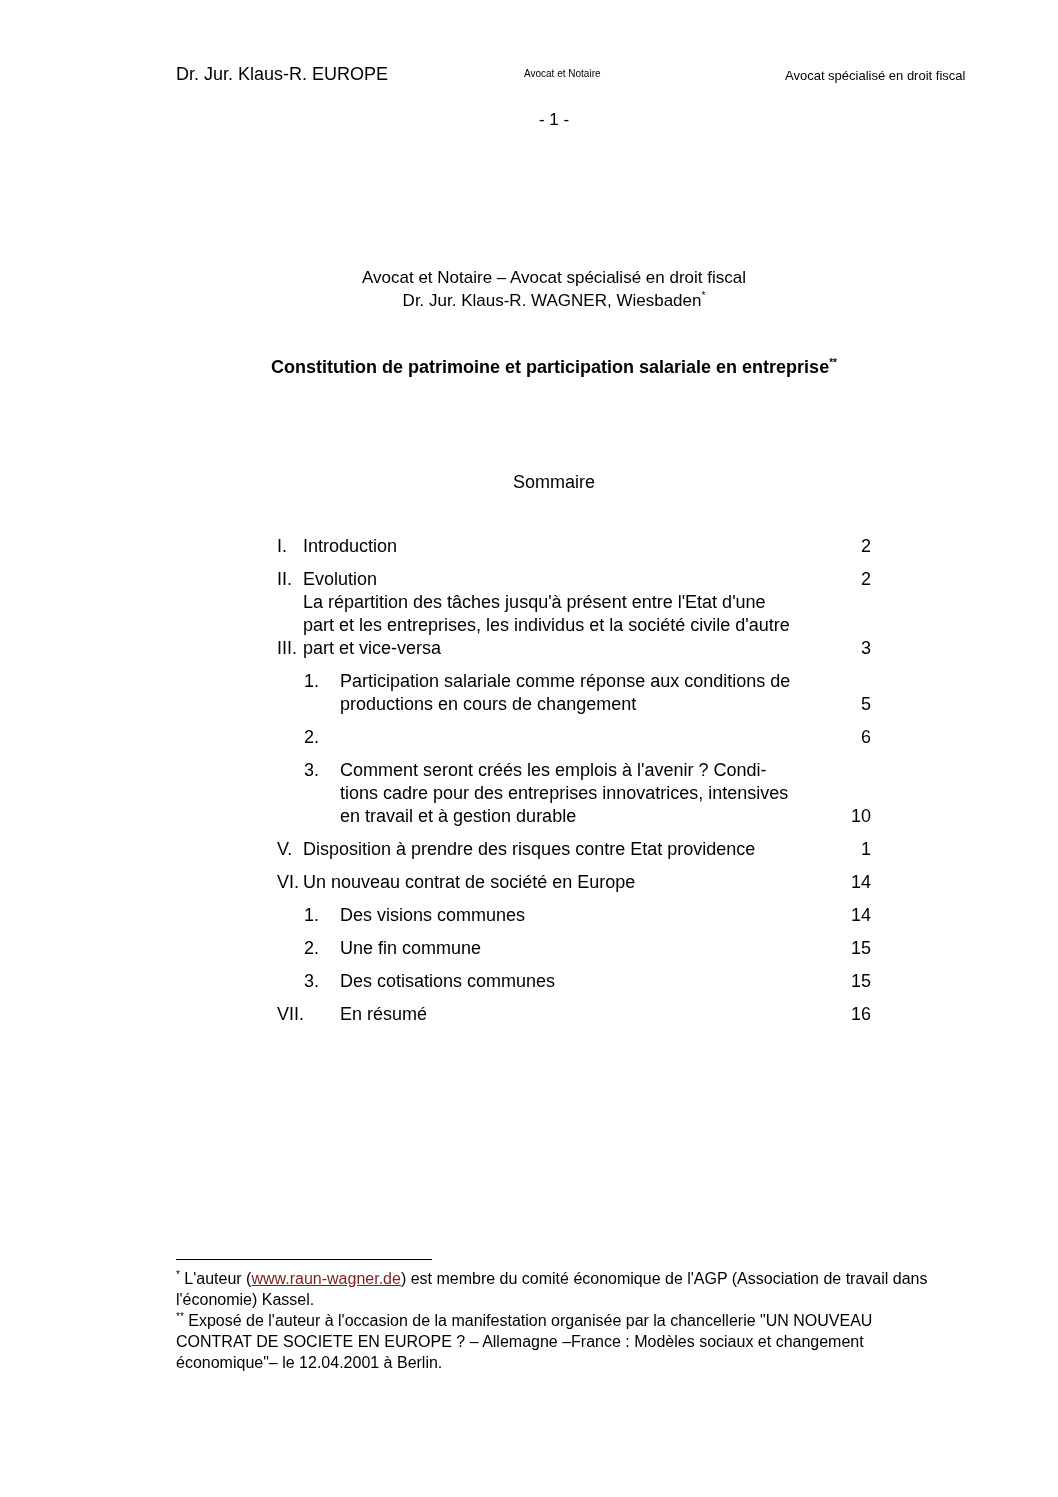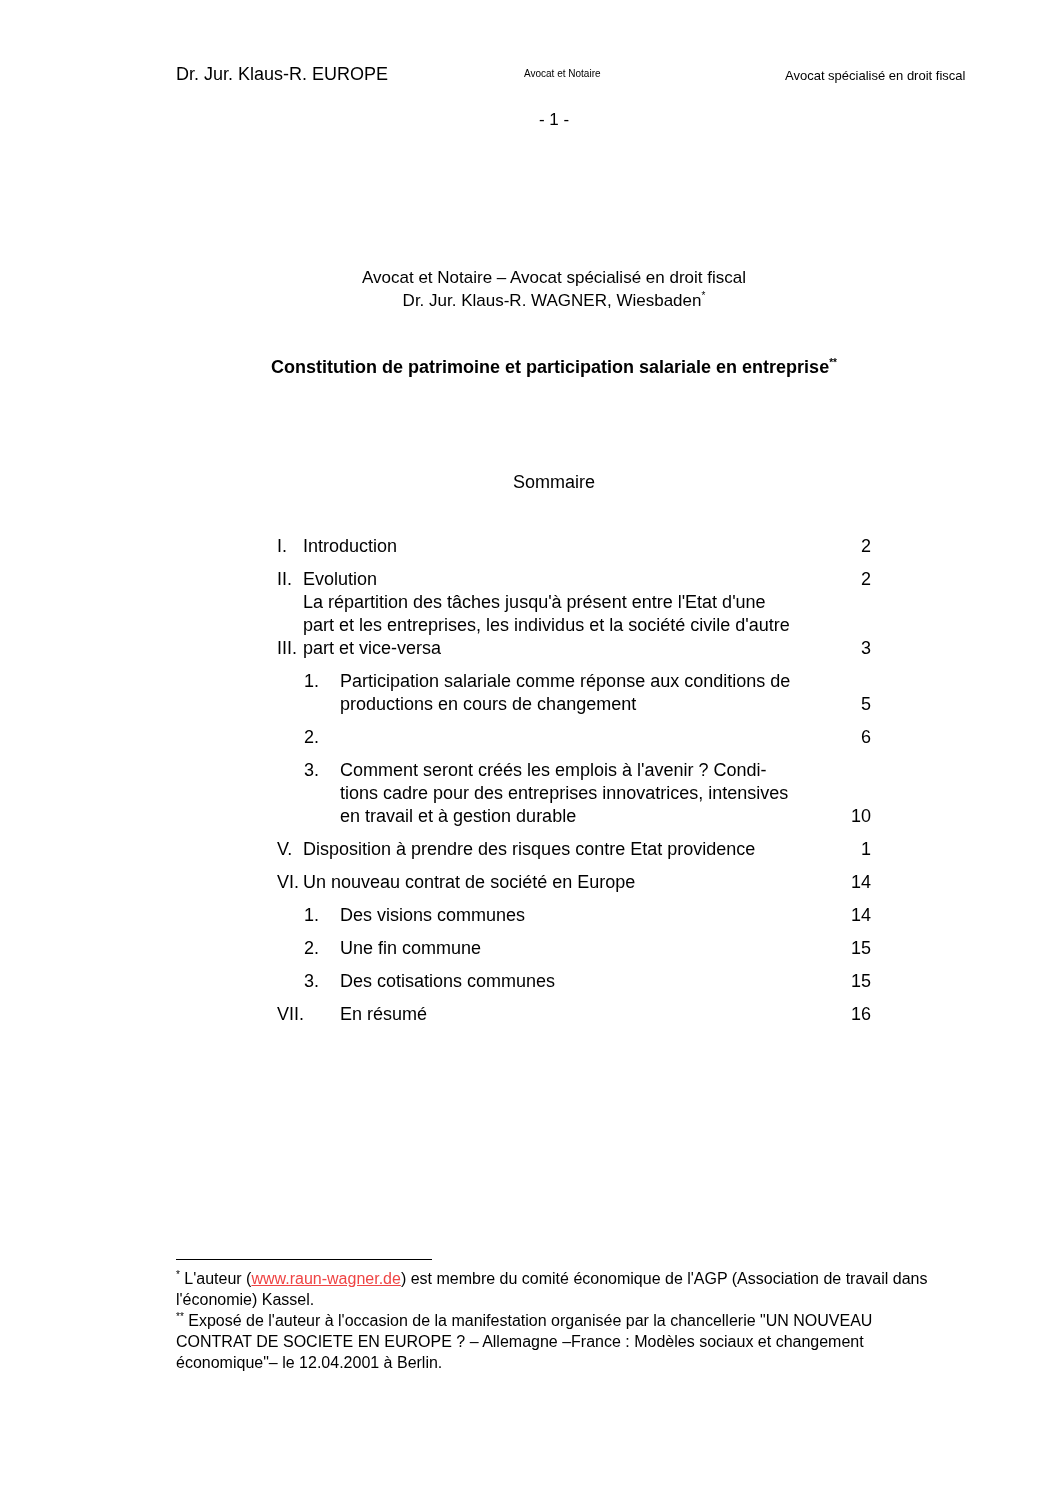--- a/index.html
+++ b/index.html
@@ -21,21 +21,21 @@
     .toc-num { flex: 0 0 auto; }
     .toc-text { flex: 1 1 auto; white-space: pre-line; }
     .toc-page { position: absolute; right: 0; bottom: 0; }
     .lvl1 .toc-num { width: 26px; }
     .lvl2 .toc-num { width: 36px; margin-left: 27px; }
     .lvl1w .toc-num { width: 63px; }
     .sep { left: 176px; top: 1259px; width: 256px; height: 1px; background: #000; }
     .fn { left: 176px; font-size: 16px; line-height: 21px; white-space: normal; width: 760px; }
     .fn1 { top: 1268px; }
     .fn2 { top: 1310px; }
-    .fnlink { color: #ef4444; text-decoration: underline; }
+    .fnlink { color: #7f1d1d; text-decoration: underline; }
   </style>
 </head>
 <body>
 
 <div class="abs hdr-left">Dr. Jur. Klaus-R. EUROPE</div>
 <div class="abs hdr-mid">Avocat et Notaire</div>
 <div class="abs hdr-right">Avocat spécialisé en droit fiscal</div>
 <div class="abs pagenum">- 1 -</div>
 
 <div class="abs center-block sub1">Avocat et Notaire – Avocat spécialisé en droit fiscal</div>

